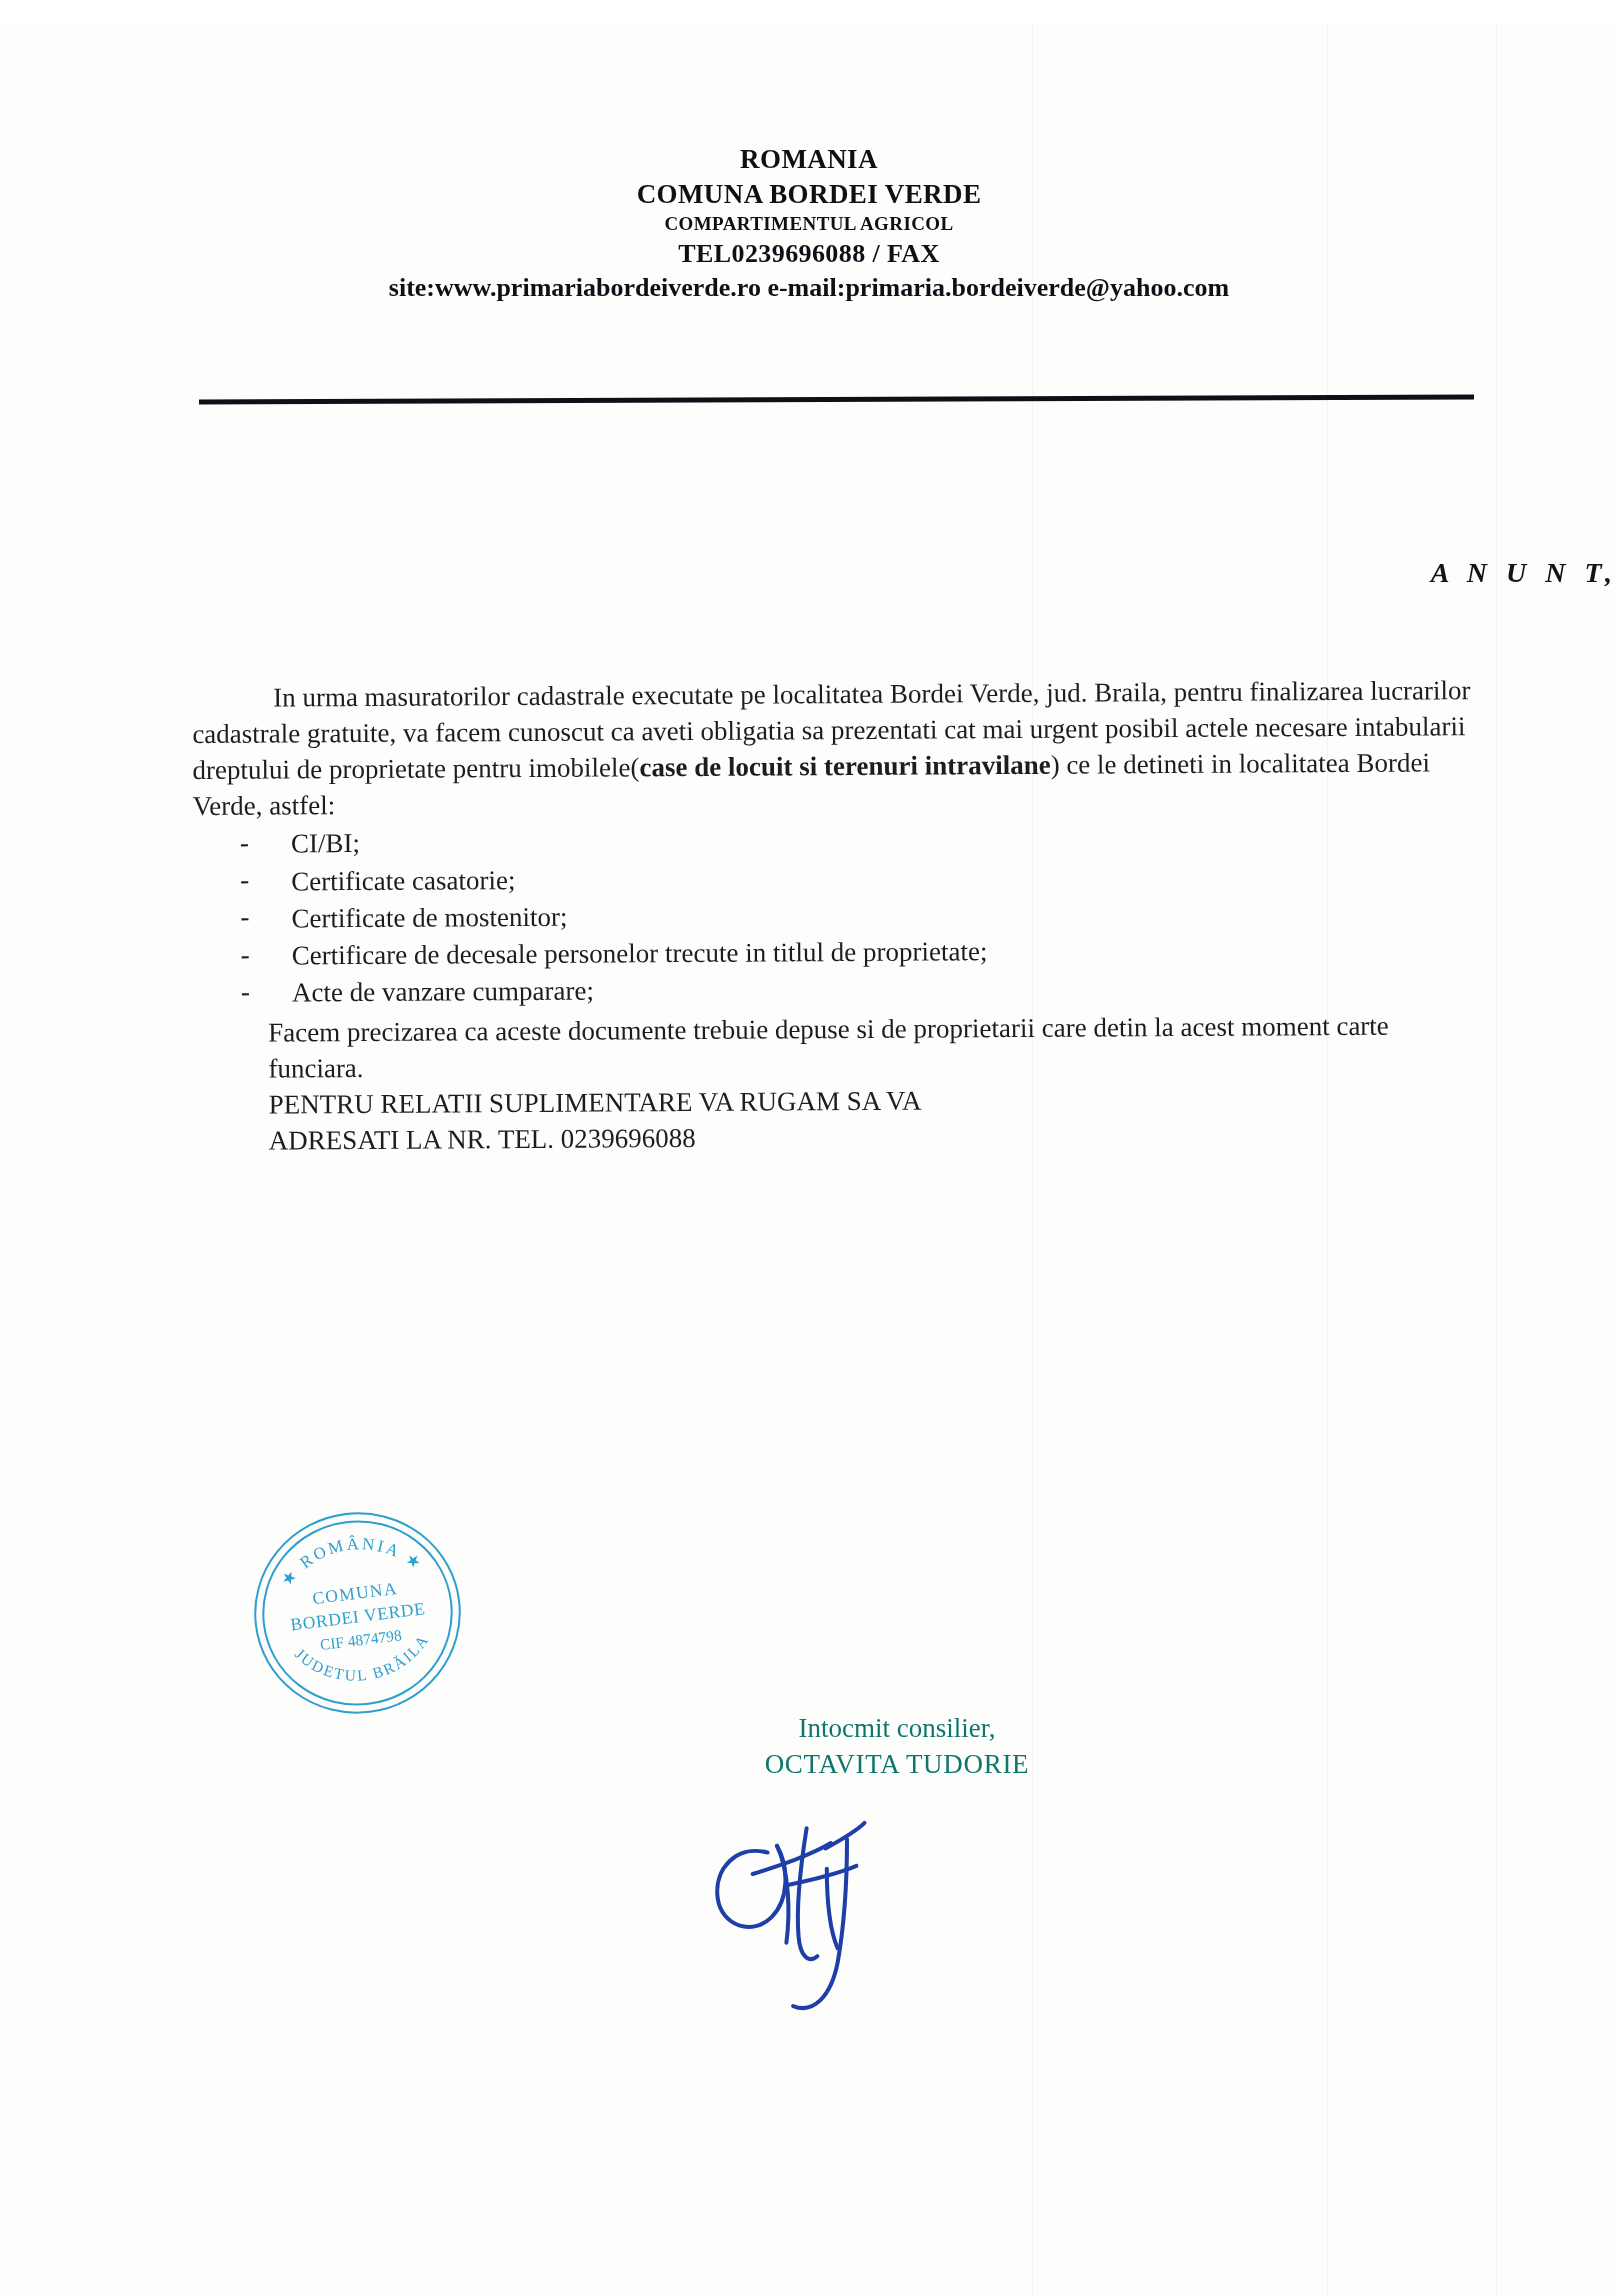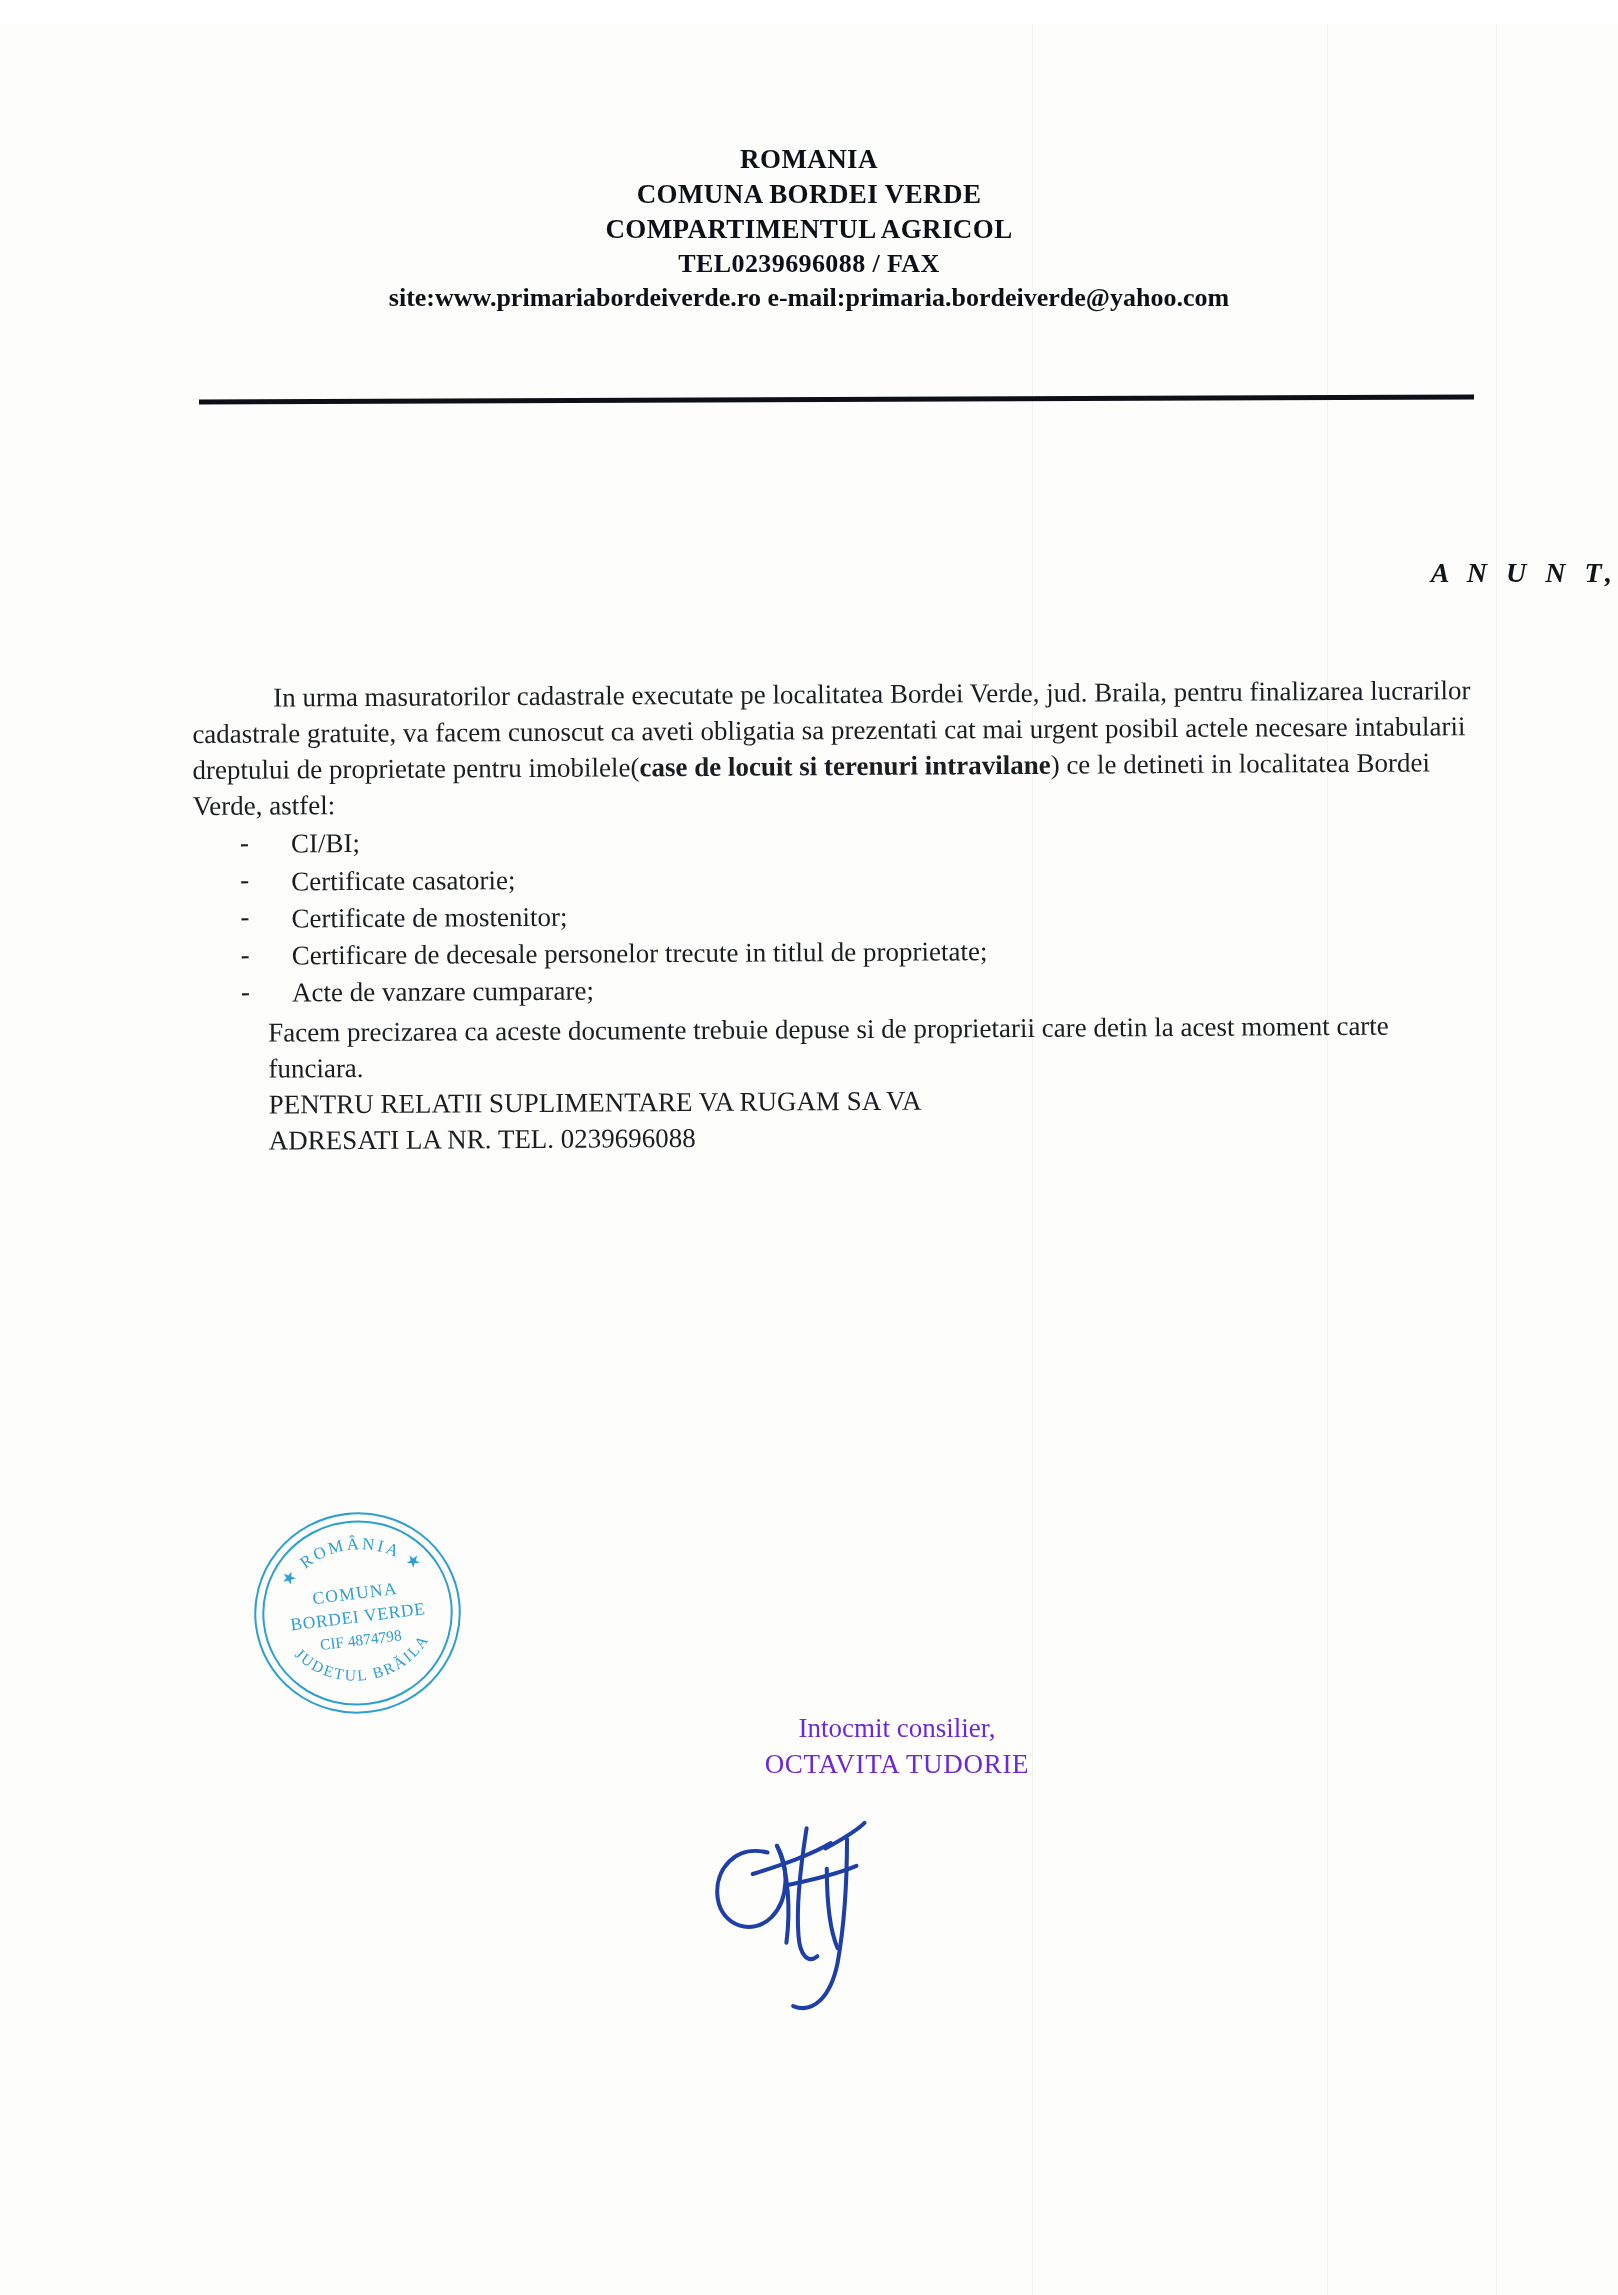--- a/index.html
+++ b/index.html
@@ -47,21 +47,21 @@
   .letterhead .lh-line {
     font-weight: bold;
     font-size: 27px;
     line-height: 1.30;
     letter-spacing: 0.4px;
     color: #0d1117;
   }
   .letterhead .lh-line.lh-1 { font-size: 27px; }
   .letterhead .lh-line.lh-2 { font-size: 27px; }
   .letterhead .lh-line.lh-3 { font-size: 27px; font-family: Liberation Serif, serif; }
-  .letterhead .lh-line.lh-4 { font-size: 27px; }
+  .letterhead .lh-line.lh-4 { font-size: 19px; }
   .letterhead .lh-line.lh-5 { font-size: 26px; }
   .letterhead .lh-line.lh-6 {
     font-size: 26px;
     letter-spacing: 0px;
   }
 
   .rule {
     position: absolute;
     left: 199px;
     width: 1275px;
@@ -140,21 +140,21 @@
 
   
   .sign-block {
     position: absolute;
     left: 661px;
     top: 1686px;
     width: 472px;
     text-align: center;
     font-size: 27px;
     line-height: 1.35;
-    color: #6d28d9;
+    color: #0f766e;
   }
   .sign-block .l2 { letter-spacing: 0.7px; }
 
   .signature {
     position: absolute;
     left: 688px;
     top: 1780px;
     width: 283px;
     height: 229px;
   }

